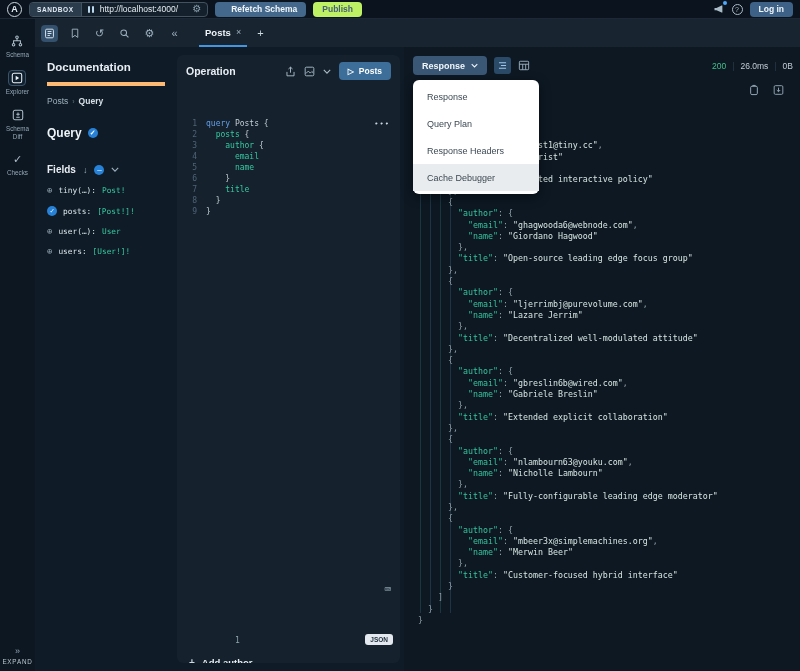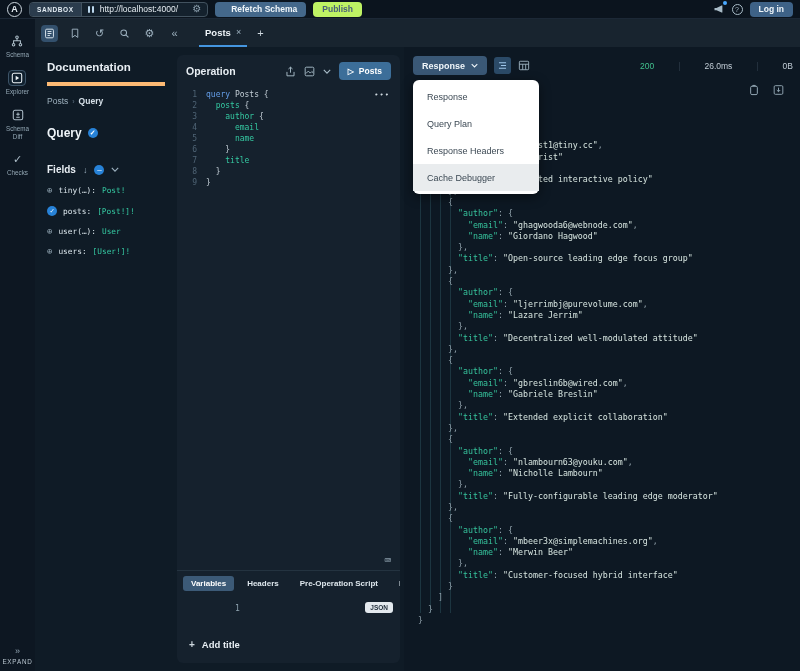--- a/index.html
+++ b/index.html
@@ -76,21 +76,21 @@
   .minus-circle{width:10px;height:10px;border-radius:50%;background:#2782d7;color:#fff;font-size:8px;
                 display:flex;align-items:center;justify-content:center;line-height:1;}
   .fields-head .chev{color:#9db1bf;}
   .f-row{margin-top:11px;display:flex;align-items:center;gap:6px;font-family:"DejaVu Sans Mono",monospace;font-size:7.8px;}
   .f-row .plus{color:#8fa3b0;font-size:9px;line-height:1;}
   .f-row .fname{color:#d9e4ea;}
   .f-row .ftype{color:#35c9a2;}
 
   
   .opcard{position:absolute;left:142px;top:8px;width:223px;height:608px;background:#15212d;border-radius:6px;
-          display:flex;flex-direction:column;overflow:hidden;}
+          display:flex;flex-direction:column;overflow:hidden;gap:29px;}
   .op-header{height:32px;display:flex;align-items:center;padding:0 9px;gap:8px;flex:none;}
   .op-title{font-size:10.5px;font-weight:700;color:#e8eef3;flex:1;}
   .op-ic{color:#a8bcc8;}
   .run-btn{height:18px;background:#3c6e99;border-radius:4px;color:#fff;font-size:8.5px;font-weight:700;
            display:flex;align-items:center;gap:5px;padding:0 9px;}
   .run-btn .tri{font-size:8px;}
   .op-code{position:relative;flex:none;height:483px;padding-top:2px;font-family:"DejaVu Sans Mono",monospace;
            font-size:8px;}
   .code-line{display:flex;line-height:11px;white-space:pre;}
   .code-line .ln{width:20px;text-align:right;color:#4f6475;margin-right:9px;flex:none;}
@@ -112,21 +112,21 @@
   .addfiles .plus{font-size:10px;color:#cfd9e0;}
 
   
   .resp{position:absolute;left:369px;top:0;width:396px;height:624px;background:#0d1823;}
   .resp-header{position:absolute;left:9px;top:9px;right:7px;display:flex;align-items:center;gap:7px;}
   .resp-sel{height:19px;background:#3a5876;border-radius:4px;color:#f0f6fa;font-size:9px;font-weight:700;
             display:flex;align-items:center;gap:6px;padding:0 9px;}
   .fmt-chip{width:17px;height:17px;background:#2b4a67;border-radius:3px;display:flex;align-items:center;
             justify-content:center;color:#9fc6ea;}
   .tbl-ic{color:#9db1bf;}
-  .resp-status{margin-left:auto;display:flex;align-items:center;gap:24px;font-size:8.5px;}
+  .resp-status{margin-left:auto;display:flex;align-items:center;gap:6px;font-size:8.5px;}
   .st-code{color:#41c08d;}
   .st-sep{color:#2c3b48;}
   .st-val{color:#c2cdd6;}
   .resp-actions{position:absolute;right:16px;top:37px;display:flex;gap:14px;color:#93a7b4;}
   .guide{position:absolute;width:1px;background:#1c3540;top:48px;height:518px;}
   .resp-pre{position:absolute;left:14px;top:37px;font-family:"DejaVu Sans Mono",monospace;font-size:8.3px;}
   .jline{line-height:11.3px;white-space:pre;}
   .jp{color:#8fa0aa;}
   .jk{color:#36c39c;}
   .jv{color:#d7e5e0;}
@@ -313,33 +313,27 @@
             <div class="code-line"><span class="ln">4</span><span class="tok-pl">      </span><span class="tok-fld">email</span></div>
             <div class="code-line"><span class="ln">5</span><span class="tok-pl">      </span><span class="tok-fld">name</span></div>
             <div class="code-line"><span class="ln">6</span><span class="tok-pl">    }</span></div>
             <div class="code-line"><span class="ln">7</span><span class="tok-pl">    </span><span class="tok-fld">title</span></div>
             <div class="code-line"><span class="ln">8</span><span class="tok-pl">  }</span></div>
             <div class="code-line"><span class="ln">9</span><span class="tok-pl">}</span></div>
           </div>
         <div class="op-ellipsis">•••</div>
         <div class="kb-ic">⌨</div>
       </div>
-      <div class="op-tabs" id="op-tabs">
-          <div class="op-tab active">Variables</div>
-          <div class="op-tab">Headers</div>
-          <div class="op-tab">Pre-Operation Script</div>
-          <div class="op-tab">Post-Operation Script</div>
-        </div>
       <div class="vars-area">
         <div class="vars-ln">1</div>
         <div class="json-badge">JSON</div>
       </div>
       <div class="addfiles">
         <span class="plus">+</span>
-        <span>Add title</span>
+        <span>Add author</span>
       </div>
     </div>
 
     <div class="resp">
       <div class="resp-header">
         <div class="resp-sel">
           <span>Response</span>
           <svg width="7" height="5" viewBox="0 0 10 6" fill="none" stroke="currentColor" stroke-width="1.5">
               <path d="M1 1l4 4 4-4"></path>
             </svg>

